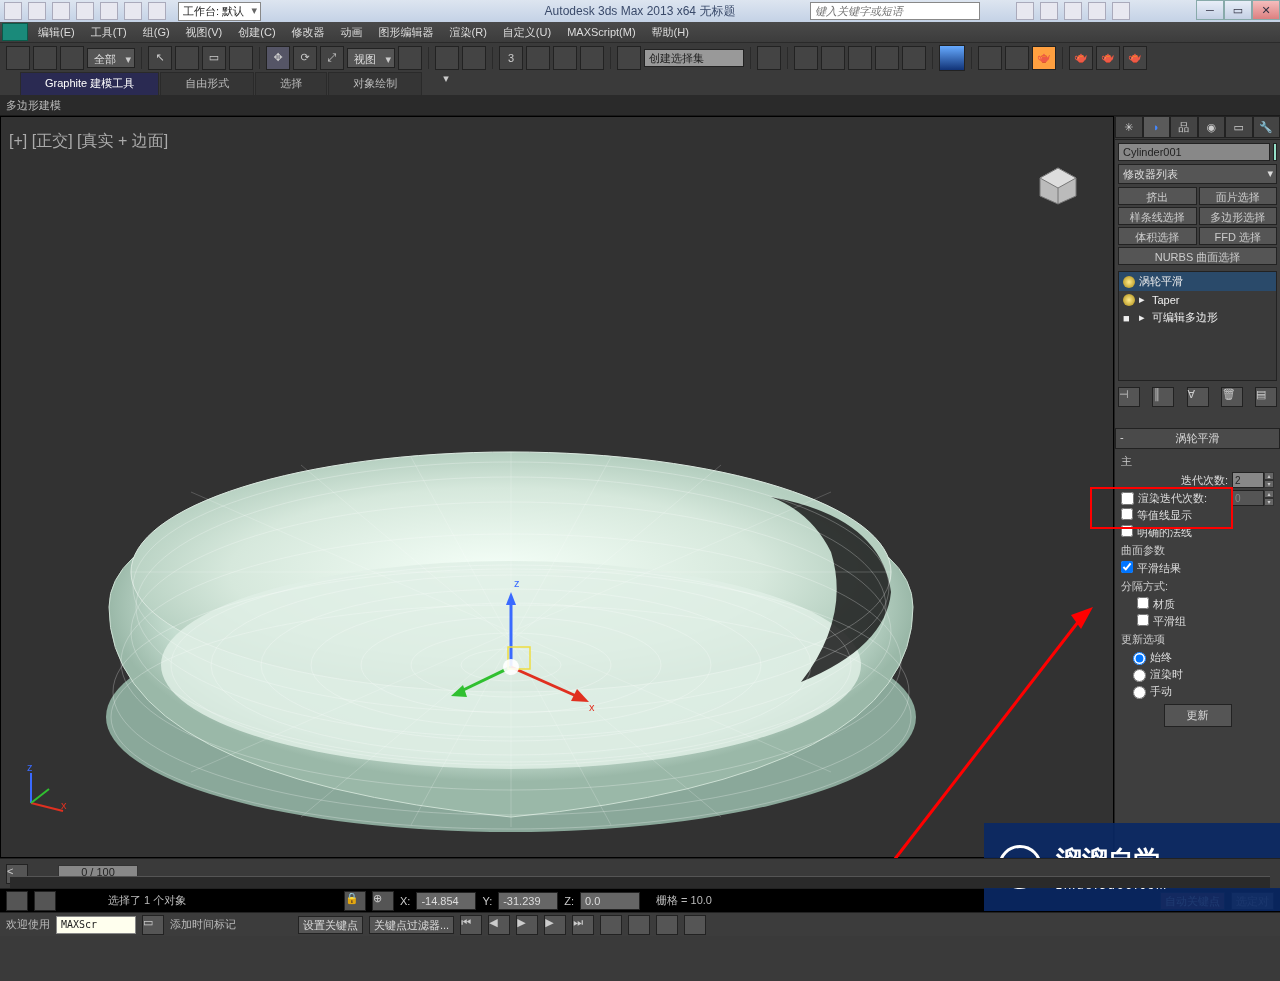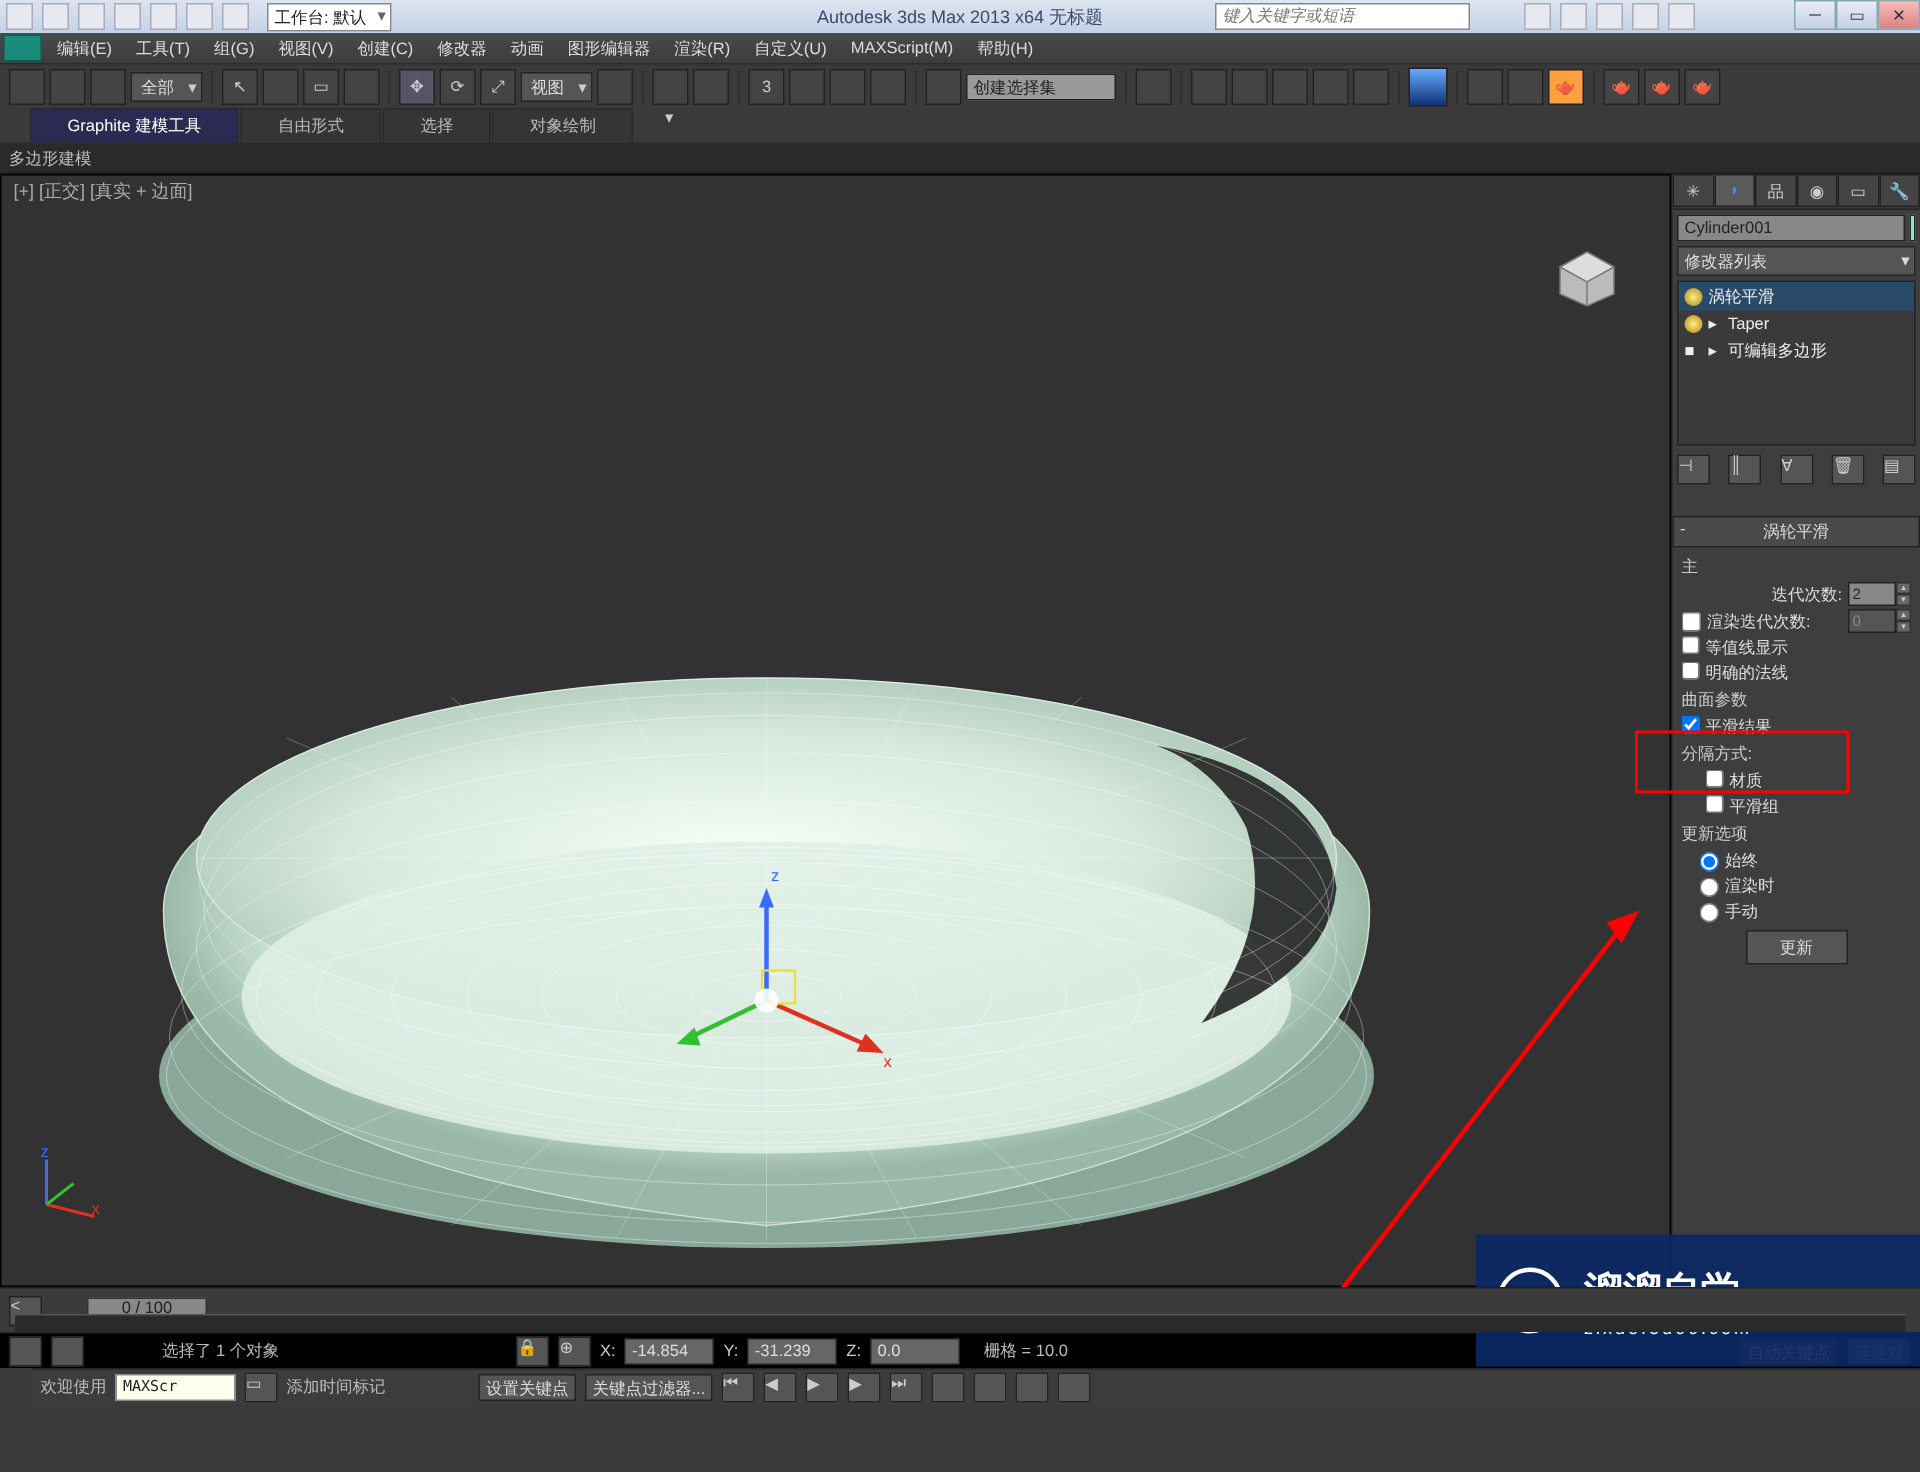--- a/index.html
+++ b/index.html
@@ -35,21 +35,21 @@
 
 .ribbon { height: 24px; background: #3a3a3a; display: flex; padding-left: 20px; border-bottom: 1px solid #2a2a2a; }
 .ribbon-tab { padding: 3px 24px; background: #353535; color: #bbb; border: 1px solid #2a2a2a; border-bottom: none; margin-right: 1px; }
 .ribbon-tab.active { background: #2a2a52; color: #fff; }
 
 .ribbon-sub { height: 20px; background: #2a2a2a; padding: 2px 6px; color: #bbb; border-bottom: 1px solid #1a1a1a; }
 
 
 .main { display: flex; height: 742px; }
 .viewport { flex: 1; background: #323232; position: relative; border: 1px solid #000; }
-.viewport-label { position: absolute; top: 2px; left: 8px; color: #aaa; font-size: 12px; }
+.viewport-label { position: absolute; top: 14px; left: 8px; color: #aaa; font-size: 16px; }
 
 .viewport-cube { position: absolute; top: 30px; right: 20px; width: 70px; height: 70px; }
 
 .bowl { position: absolute; left: 80px; top: 300px; width: 860px; height: 420px; }
 
 .axis-gizmo { position: absolute; left: 20px; bottom: 44px; width: 50px; height: 50px; }
 
 
 .side-panel { width: 166px; background: #3e3e3e; border-left: 1px solid #222; }
 .panel-tabs { height: 24px; display: flex; background: #3a3a3a; border-bottom: 1px solid #222; }
@@ -107,21 +107,21 @@
 .timeline-area { height: 30px; background: #3a3a3a; border-top: 1px solid #222; position: relative; display: flex; align-items: center; }
 .timeline-slider { margin-left: 30px; width: 80px; height: 18px; background: #888; border: 1px solid #333; text-align: center; color: #222; }
 .timeline-ruler { position: absolute; left: 10px; right: 10px; bottom: 0; height: 12px; background: #2a2a2a; border-top: 1px solid #555; }
 
 
 .status1 { height: 24px; background: #000000; border-top: 1px solid #222; display: flex; align-items: center; padding: 0 6px; gap: 6px; }
 .status-btn { width: 22px; height: 20px; background: #555; border: 1px solid #222; }
 .status-input { background: #666; border: 1px solid #222; padding: 1px 4px; color: #ddd; height: 18px; }
 .coord-input { width: 60px; }
 
-.status2 { height: 24px; background: #3c3c3c; border-top: 1px solid #222; display: flex; align-items: center; padding: 0 6px; gap: 6px; margin-left: 21px; }
+.status2 { height: 24px; background: #3c3c3c; border-top: 1px solid #222; display: flex; align-items: center; padding: 0 6px; gap: 6px; }
 .status-text { color: #bbb; }
 .maxscript { background: #ffe; border: 1px solid #888; color: #222; padding: 1px 4px; height: 18px; width: 80px; font-family: monospace; font-size: 10px; }
 
 svg { pointer-events: none; }
 </style>
 </head>
 <body>
 
 <div class="titlebar">
   <div class="quick-tools">
@@ -318,20 +318,29 @@
       <div class="panel-tab">▭</div>
       <div class="panel-tab">🔧</div>
     </div>
     <div class="panel-name">
       <input class="panel-name-input" value="Cylinder001" style="">
       <div class="panel-color"></div>
     </div>
     <div class="modifier-list">
       <div class="mod-combo">修改器列表</div>
     </div>
+    <div class="mod-btn-grid">
+      <div class="mod-btn">挤出</div>
+      <div class="mod-btn">面片选择</div>
+      <div class="mod-btn">样条线选择</div>
+      <div class="mod-btn">多边形选择</div>
+      <div class="mod-btn">体积选择</div>
+      <div class="mod-btn">FFD 选择</div>
+      <div class="mod-btn mod-btn-wide">NURBS 曲面选择</div>
+    </div>
     <div class="mod-stack">
       <div class="mod-item selected">
           <span class="mod-bulb"></span>
           <span>涡轮平滑</span>
         </div>
       <div class="mod-item">
           <span class="mod-bulb"></span>
           <span style="width:9px">▸</span>
           <span>Taper</span>
         </div>

